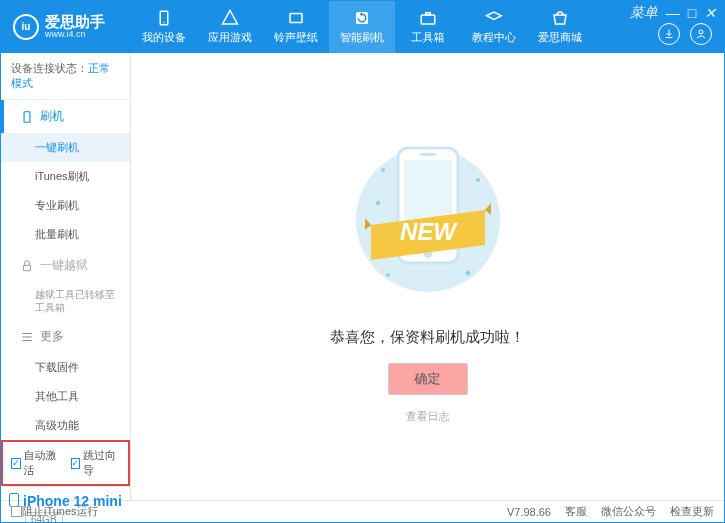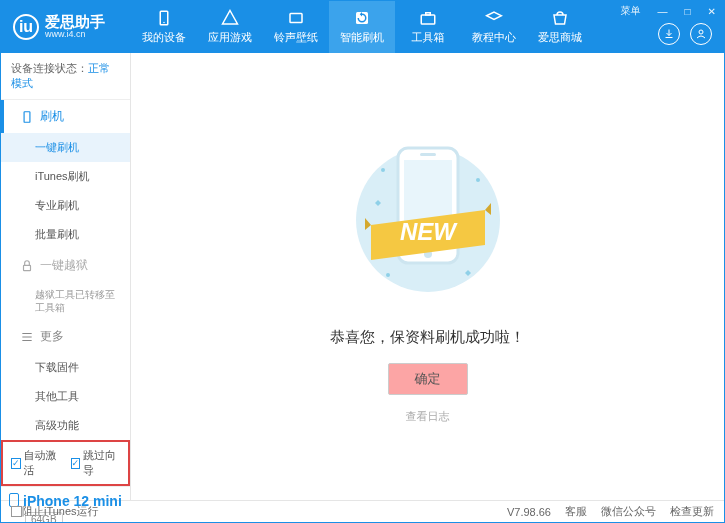--- a/index.html
+++ b/index.html
@@ -1,28 +1,28 @@
 <!DOCTYPE html>
 <html><head>
 <meta charset="utf-8">
 <style>
 * { margin: 0; padding: 0; box-sizing: border-box; font-family: "Microsoft YaHei", Arial, sans-serif; }
 body { background: #fff; width: 725px; height: 523px; overflow: hidden; border: 1px solid #1a8fe6; }
 .header { background: #1a8fe6; height: 52px; display: flex; align-items: center; color: #fff; position: relative; }
 .logo-area { display: flex; align-items: center; padding: 0 12px; width: 130px; }
-.logo-circle { width: 26px; height: 26px; border: 2px solid #fff; border-radius: 50%; display: flex; align-items: center; justify-content: center; font-weight: bold; font-size: 16px; margin-right: 6px; }
+.logo-circle { width: 26px; height: 26px; border: 2px solid #fff; border-radius: 50%; display: flex; align-items: center; justify-content: center; font-weight: bold; font-size: 10px; margin-right: 6px; }
 .logo-text { display: flex; flex-direction: column; line-height: 1.1; }
 .logo-title { font-size: 15px; font-weight: bold; }
 .logo-sub { font-size: 9px; opacity: 0.9; }
 .nav { display: flex; height: 100%; }
 .nav-item { width: 66px; display: flex; flex-direction: column; align-items: center; justify-content: center; font-size: 11px; cursor: pointer; gap: 3px; }
 .nav-item.active { background: #3ba3ec; }
 .nav-icon { width: 18px; height: 18px; display: flex; align-items: center; justify-content: center; }
 .nav-icon svg { fill: #fff; }
-.header-right { position: absolute; right: 8px; top: 3px; display: flex; gap: 17px; font-size: 10px; align-items: center; }
+.header-right { position: absolute; right: 8px; top: 3px; display: flex; gap: 8px; font-size: 14px; align-items: center; font-style: italic; }
 .header-right-bottom { position: absolute; right: 12px; bottom: 8px; display: flex; gap: 10px; }
 .circ-btn { width: 22px; height: 22px; border: 1.5px solid #fff; border-radius: 50%; display: flex; align-items: center; justify-content: center; cursor: pointer; }
 .circ-btn svg { fill: #fff; }
 .win-btn { cursor: pointer; opacity: 0.9; }
 .body-area { display: flex; height: calc(100% - 52px - 22px); }
 .sidebar { width: 130px; border-right: 1px solid #e5e5e5; display: flex; flex-direction: column; font-size: 12px; }
 .status-bar { padding: 8px 10px; font-size: 11px; border-bottom: 1px solid #eee; color: #666; }
 .status-value { color: #1a8fe6; }
 .side-section-title { display: flex; align-items: center; padding: 8px 16px; color: #1a8fe6; border-left: 3px solid #1a8fe6; gap: 6px; }
 .side-section-title.gray { color: #aaa; border-left: 3px solid transparent; }

